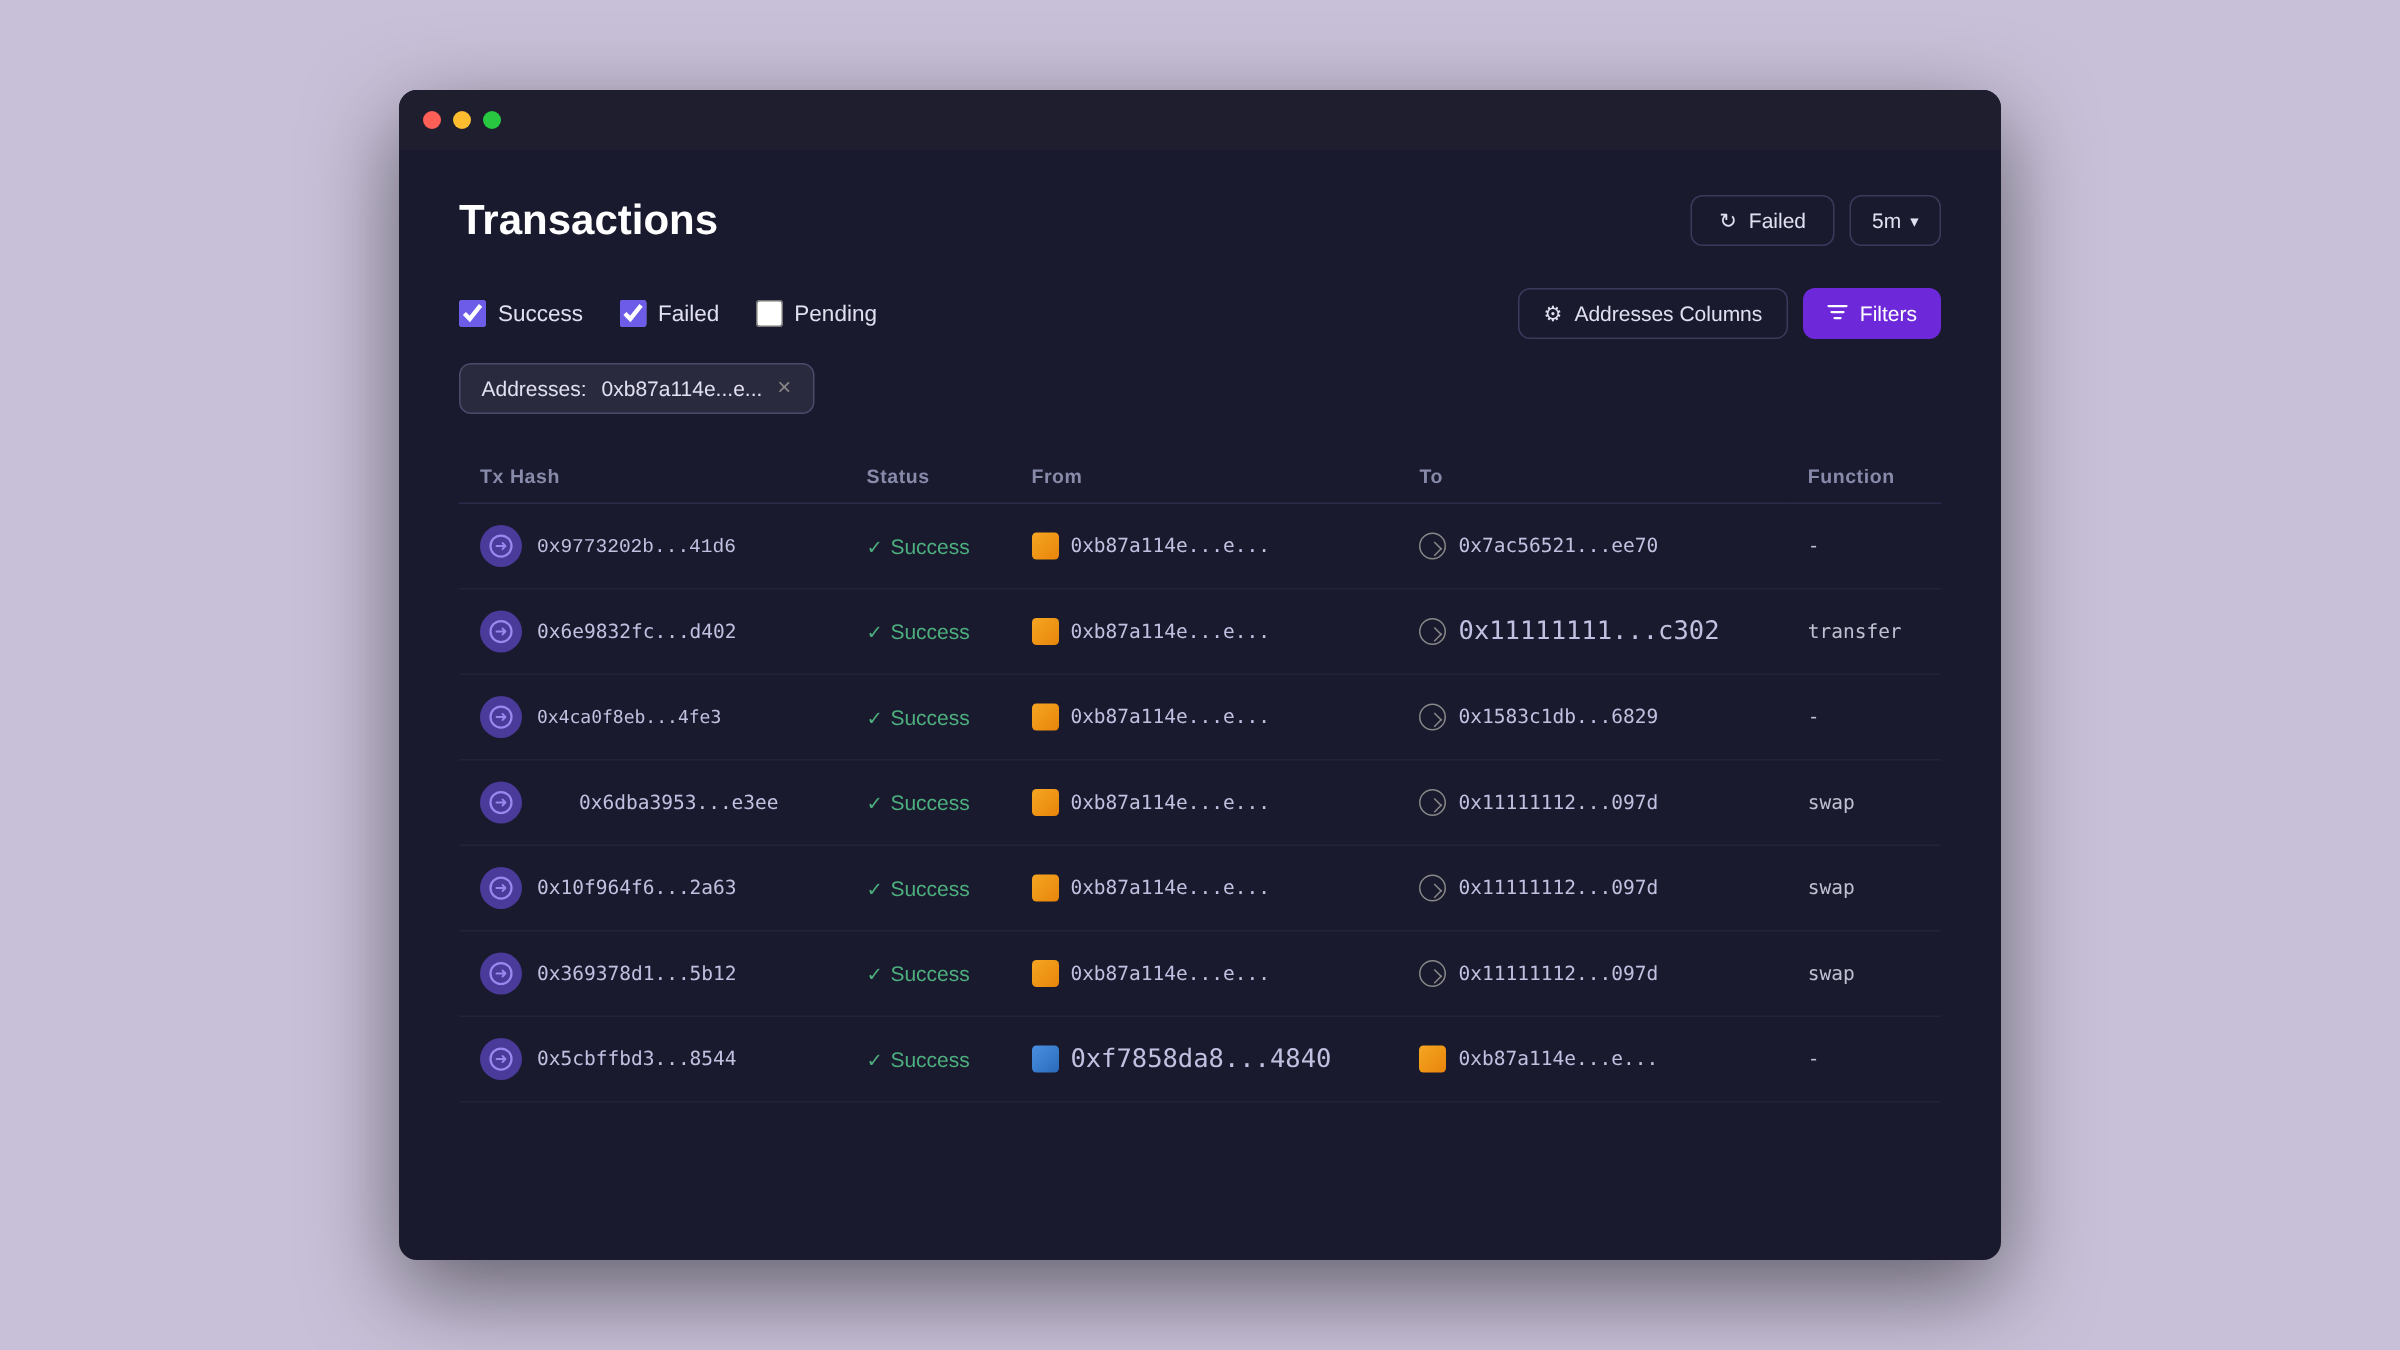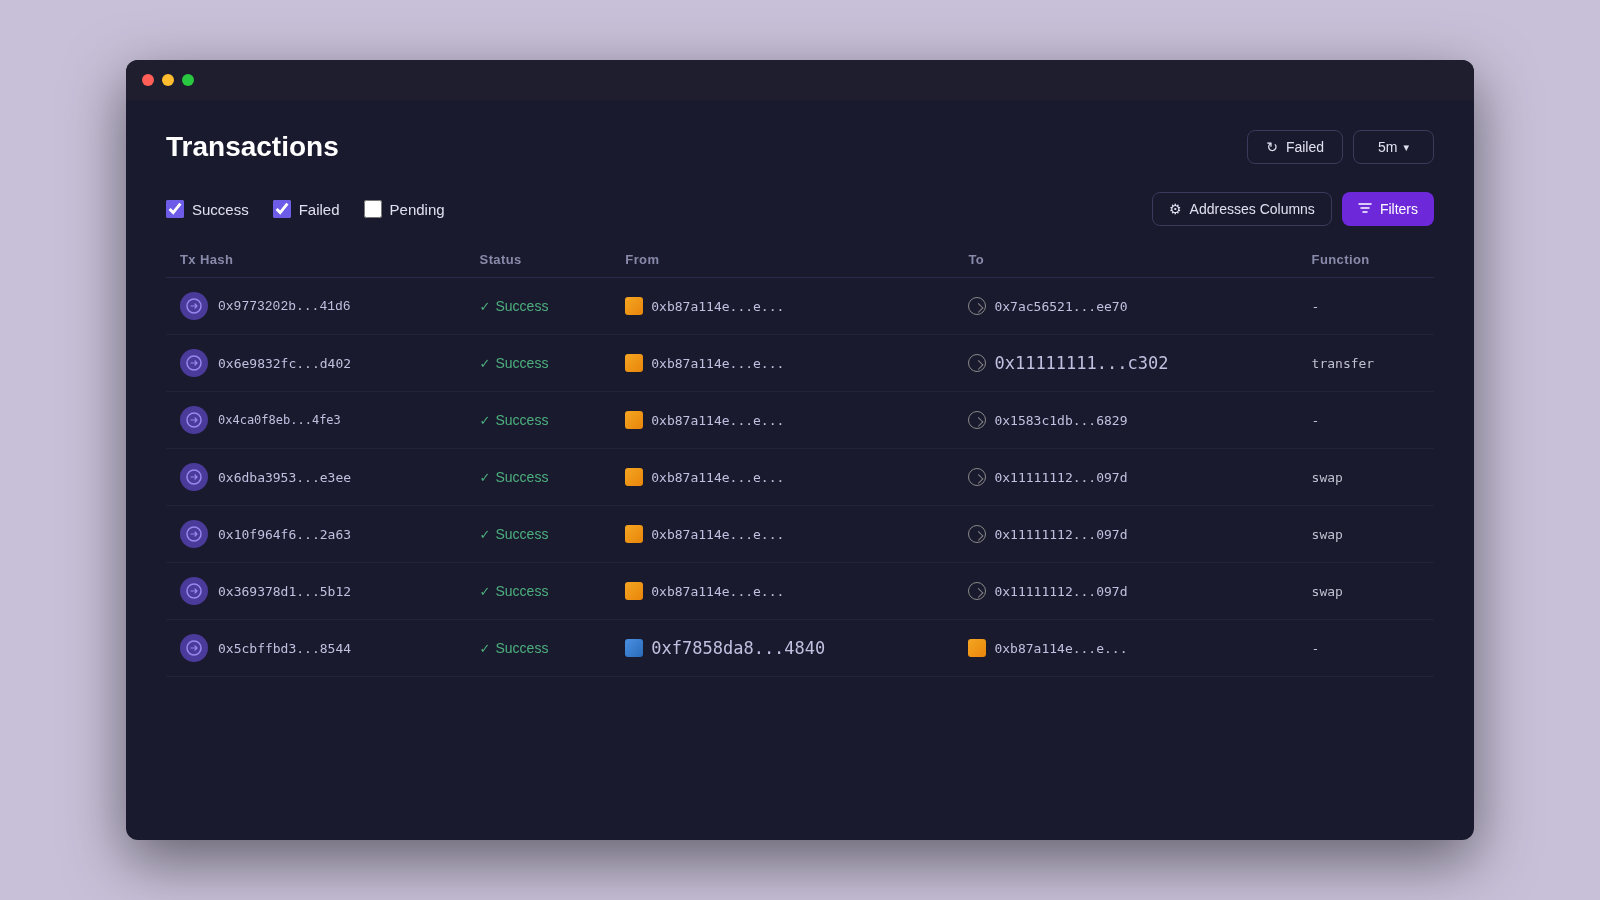--- a/index.html
+++ b/index.html
@@ -5,21 +5,21 @@
     * { box-sizing: border-box; margin: 0; padding: 0; }
     body {
       background: #c8c0d8;
       display: flex;
       justify-content: center;
       align-items: center;
       height: 100vh;
       font-family: -apple-system, BlinkMacSystemFont, 'Segoe UI', sans-serif;
     }
     .window {
-      width: 1348px;
+      width: 1068px;
       min-height: 780px;
       background: #1a1a2e;
       border-radius: 12px;
       overflow: hidden;
       box-shadow: 0 20px 60px rgba(0,0,0,0.5);
     }
     .titlebar {
       background: #1e1e2e;
       height: 40px;
       display: flex;
@@ -69,21 +69,21 @@
       font-size: 14px;
       font-weight: 500;
     }
     .btn-interval {
       display: flex;
       align-items: center;
       gap: 6px;
       background: transparent;
       border: 1px solid #3a3a5c;
       color: #e0e0f0;
-      padding: 8px 24px;
+      padding: 8px 14px;
       border-radius: 8px;
       cursor: pointer;
       font-size: 14px;
       font-weight: 500;
     }
 
     .filter-row {
       display: flex;
       align-items: center;
       justify-content: space-between;
@@ -316,20 +316,25 @@
             <svg width="14" height="14" viewBox="0 0 14 14" fill="none">
               <path d="M1 3h12M3 7h8M5 11h4" stroke="white" stroke-width="1.5" stroke-linecap="round"></path>
             </svg>
           </span>
           <span>Filters</span>
         </button>
       </div>
     </div>
 
     
+    <div class="address-tag">
+      <span>Addresses:</span>
+      <span>0xb87a114e...e...</span>
+      <span class="close-btn">×</span>
+    </div>
 
     
     <table>
       <thead>
         <tr>
           <th>Tx Hash</th>
           <th>Status</th>
           <th>From</th>
           <th>To</th>
           <th>Function</th>
@@ -434,21 +439,21 @@
           </tr>
           <tr>
             <td>
     <div class="tx-hash-cell">
       <div class="tx-icon">
         <svg viewBox="0 0 16 16" fill="none">
           <circle cx="8" cy="8" r="7" stroke="#9988ee" stroke-width="1.5"></circle>
           <path d="M5 8h6M9 6l2 2-2 2" stroke="#9988ee" stroke-width="1.2" stroke-linecap="round" stroke-linejoin="round"></path>
         </svg>
       </div>
-      <span style="font-family:monospace;font-size:13px;">0x6dba3953...e3ee</span>
+      <span style="font-family:monospace;font-size:13px;margin-left:28px;">0x6dba3953...e3ee</span>
     </div>
   </td>
             <td>
     <div class="status-success">
       <span class="status-check">✓</span>
       <span>Success</span>
     </div>
   </td>
             <td>
     <div class="addr-cell">

